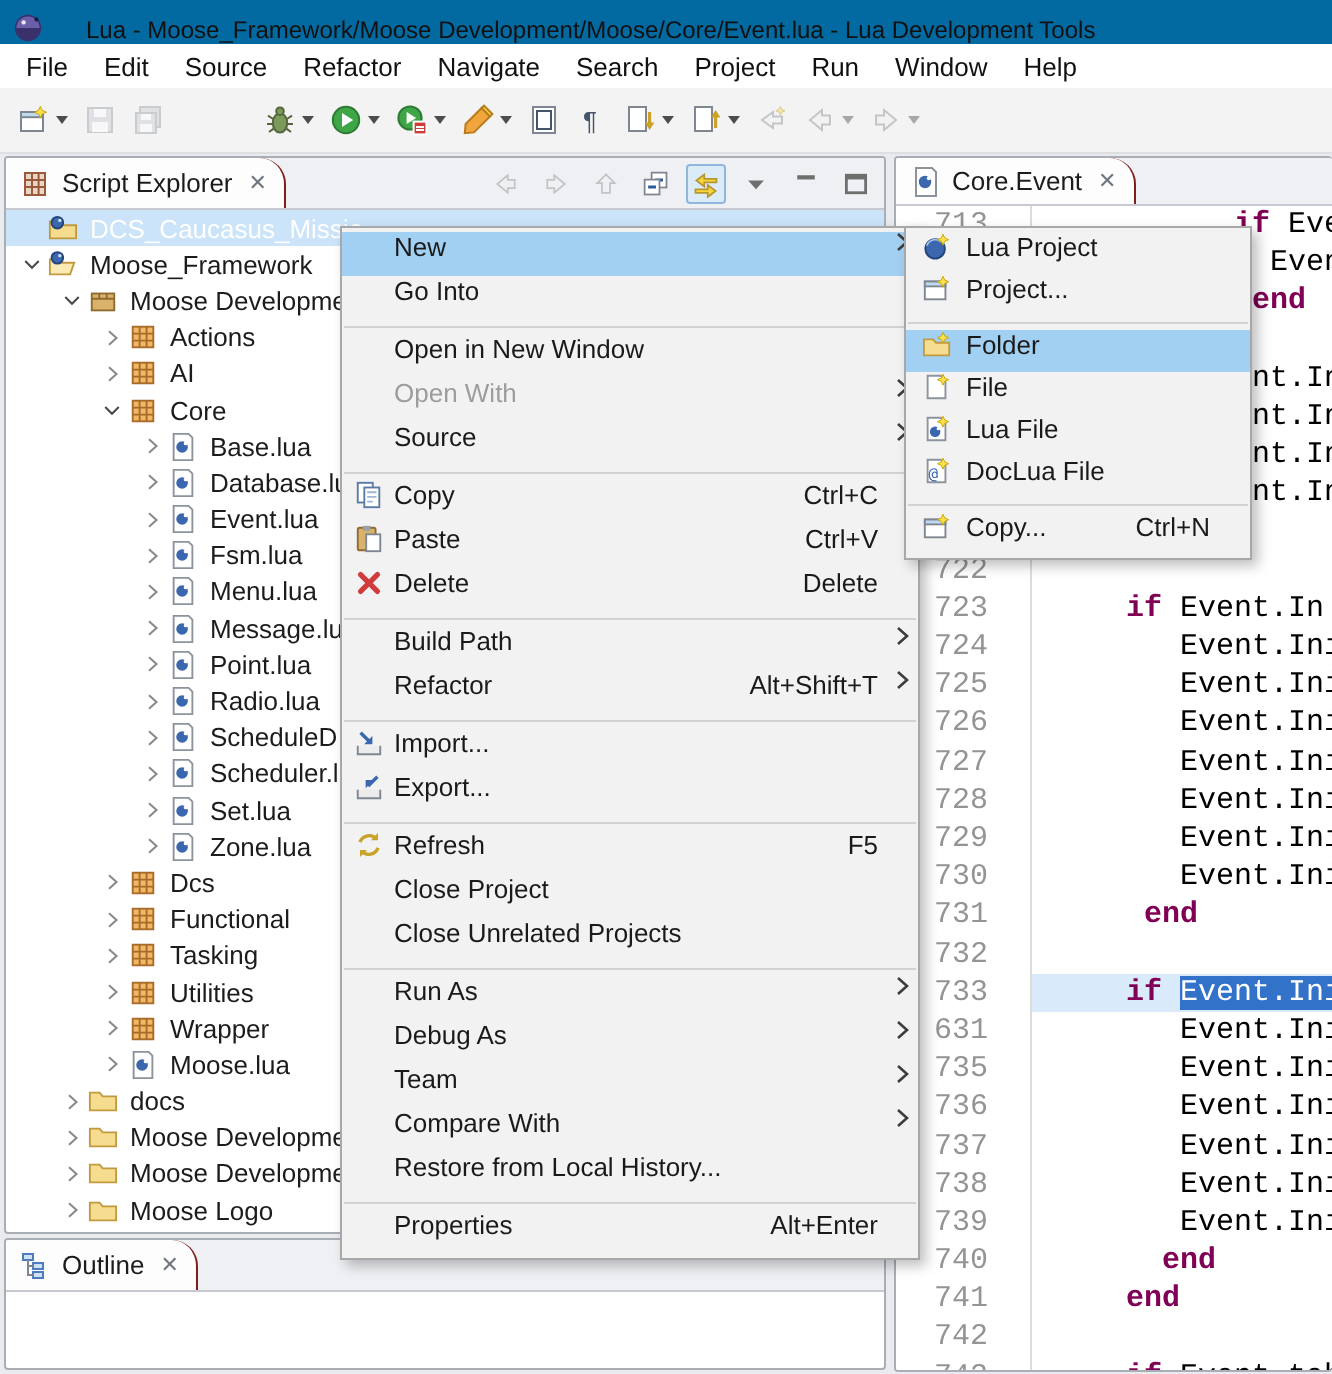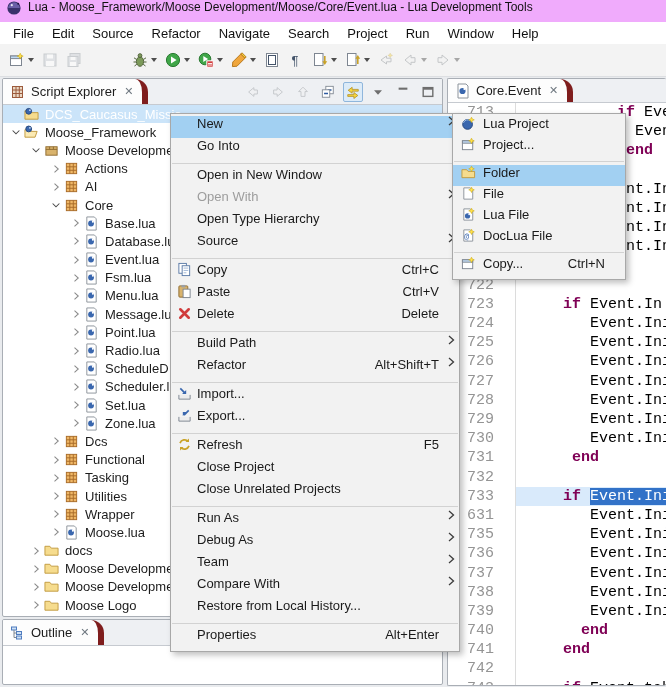--- a/index.html
+++ b/index.html
@@ -1,38 +1,38 @@
 <!DOCTYPE html>
 <html><head>
 <meta charset="utf-8">
 <style>
   html,body{margin:0;padding:0;}
   body{width:666px;height:687px;overflow:hidden;font-family:"Liberation Sans",sans-serif;background:#fff;}
   .window{position:relative;width:666px;height:687px;background:#e9ebee;overflow:hidden;}
 
   
-  .titlebar{position:absolute;left:0;top:0;width:100%;height:22px;background:#f0abfc;display:flex;align-items:flex-start;gap:6px;padding-left:6px;box-sizing:border-box;}
+  .titlebar{position:absolute;left:0;top:0;width:100%;height:22px;background:#0369a1;display:flex;align-items:flex-end;gap:21px;padding-left:6px;box-sizing:border-box;}
   .titlebar .title-text{font-size:12px;color:#111;white-space:nowrap;}
   .menubar{position:absolute;left:0;top:22px;width:100%;height:22px;background:#fff;display:flex;align-items:center;padding-left:4px;box-sizing:border-box;}
   .mb-item{font-size:13px;color:#111;padding:2px 9px;}
   .toolbar{position:absolute;left:0;top:44px;width:100%;height:33px;background:#f3f3f3;border-bottom:1px solid #dddfe2;display:flex;align-items:center;padding:0 5px;box-sizing:border-box;}
   .tb-btn{height:24px;display:flex;align-items:center;padding:0 4px;gap:3px;}
   .tb-btn.dis{opacity:.45;}
   .tb-btn.gap{margin-left:42px;}
   .dd{width:0;height:0;border-left:3.5px solid transparent;border-right:3.5px solid transparent;border-top:4px solid #4d4d4d;}
   .icon{display:inline-flex;width:16px;height:16px;}
   .icon svg{width:100%;height:100%;}
 
   
   .panel{position:absolute;border:1px solid #a9aeb5;background:#fff;border-radius:2px;box-sizing:border-box;overflow:hidden;}
   .script-explorer{left:2px;top:78px;width:441px;height:539px;}
   .outline-panel{left:2px;top:619px;width:441px;height:66px;}
   .editor-panel{left:447px;top:78px;width:219px;height:608px;border-right:none;}
   .panel-header{height:25px;background:#eef0f3;border-bottom:1px solid #c6cad0;display:flex;align-items:stretch;}
-  .tab{display:flex;align-items:center;gap:5px;padding:0 9px 0 7px;background:#fdfdfd;border-right:6px solid #7f1d1d;border-radius:1px 13px 0 0;font-size:13px;color:#1c1c1c;white-space:nowrap;}
+  .tab{display:flex;align-items:center;gap:5px;padding:0 9px 0 7px;background:#fdfdfd;border-right:1px solid #7f1d1d;border-radius:1px 13px 0 0;font-size:13px;color:#1c1c1c;white-space:nowrap;}
   .tab-close{color:#6f7880;font-size:11px;margin-left:3px;}
   .panel-tools{margin-left:auto;display:flex;align-items:center;gap:5px;padding-right:4px;}
   .pt-btn{display:inline-flex;width:18px;height:18px;align-items:center;justify-content:center;border:1px solid transparent;}
   .pt-btn.dis{opacity:.45;}
   .pt-btn.pressed{background:#dcebf8;border:1px solid #8fb6dc;border-radius:2px;}
   .pt-btn svg{width:14px;height:14px;}
 
   
   .tree{position:absolute;left:0;right:0;top:26px;bottom:0;overflow:hidden;font-size:13px;color:#1c1c1c;}
   .trow{height:18.2px;display:flex;align-items:center;box-sizing:border-box;}
@@ -793,25 +793,20 @@
         <span class="mi-icon"></span>
         <span class="mi-label">Open With</span>
         <span class="mi-arrow" style="margin-left: auto;">
           <svg viewBox="0 0 9 10">
             <path d="M2 1l4.5 4L2 9" fill="none" stroke="#3c3c3c" stroke-width="1.3"></path>
           </svg>
         </span>
       </div>
       <div class="mi">
         <span class="mi-icon"></span>
-        <span class="mi-label">Open Type Hierarchy</span>
-        <span class="mi-arrow" style="margin-left: auto;"></span>
-      </div>
-      <div class="mi">
-        <span class="mi-icon"></span>
         <span class="mi-label">Source</span>
         <span class="mi-arrow" style="margin-left: auto;">
           <svg viewBox="0 0 9 10">
             <path d="M2 1l4.5 4L2 9" fill="none" stroke="#3c3c3c" stroke-width="1.3"></path>
           </svg>
         </span>
       </div>
       <div class="msep"></div>
       <div class="mi">
         <span class="mi-icon">

